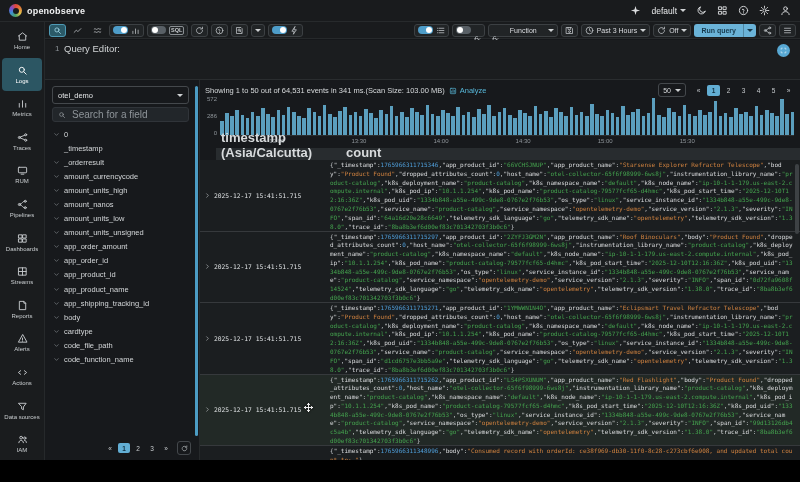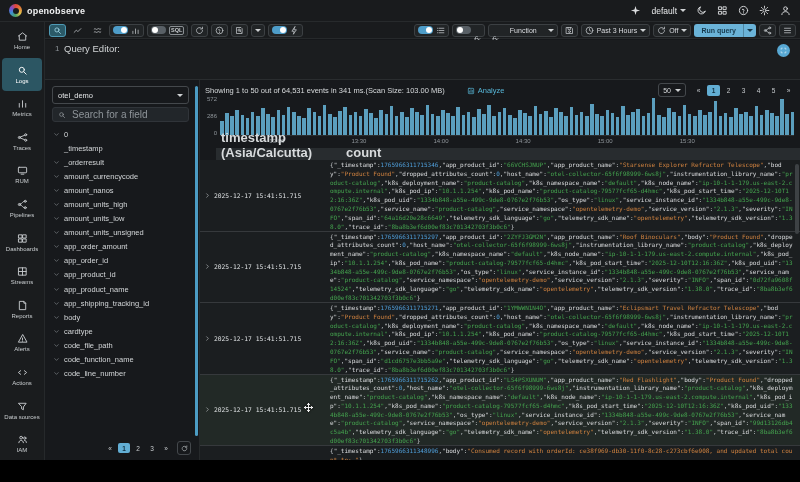--- a/index.html
+++ b/index.html
@@ -64,21 +64,21 @@
   .fields-scrollbar{position:absolute;right:1px;top:6px;width:3px;height:350px;background:#4c9cc4;border-radius:2px;}
   .fields-pg{position:absolute;right:8px;bottom:5px;display:flex;align-items:center;gap:2px;}
   .pg-chip{min-width:10px;height:10px;padding:0 1px;border-radius:2px;display:flex;align-items:center;justify-content:center;font-size:6.5px;color:#c7cbce;}
   .pg-chip.active{background:#62aed4;color:#11303f;font-weight:bold;}
   .refresh-btn{width:12px;height:12px;border:1px solid #44484c;border-radius:3px;display:flex;align-items:center;justify-content:center;color:#c7cbce;margin-left:3px;}
   .refresh-btn .ic{width:7px;height:7px;}
 
   
   .main{position:absolute;left:200px;top:80px;right:0;height:380px;background:#17191c;}
   .status{position:absolute;left:5px;top:3px;right:5px;height:14px;display:flex;align-items:center;font-size:7.5px;color:#d7dadc;}
-  .analyze{display:flex;align-items:flex-end;gap:3px;color:#57b7d8;margin-left:22px;}
+  .analyze{display:flex;align-items:flex-end;gap:3px;color:#57b7d8;margin-left:4px;}
   .analyze .ic{width:8px;height:8px;}
   .status-right{margin-left:auto;display:flex;align-items:center;gap:6px;}
   .page-size{height:12px;border:1px solid #44484c;border-radius:3px;display:flex;align-items:center;gap:4px;padding:0 4px;font-size:7px;color:#d7dadc;}
   .status-right .pg-chip{min-width:11px;height:11px;}
   .chart{position:absolute;left:4px;top:18px;right:6px;height:48px;}
   .ylabels{position:absolute;left:0;top:0;width:13px;height:38px;}
   .y-lb{position:absolute;right:0;font-size:6px;color:#8f959a;}
   #bars{position:absolute;left:16px;right:0;top:0;height:38px;display:flex;align-items:flex-end;gap:1.5px;border-bottom:1px solid #2c2f31;box-sizing:border-box;}
   .bar{flex:1;background:#5b9fbe;min-width:1px;}
   .xlabels{position:absolute;left:16px;right:0;top:40px;height:8px;}
@@ -483,36 +483,36 @@
               </svg>
             </span>
             <span class="field-nm">amount_currencycode</span>
           </div>
           <div class="field-row">
             <span class="field-ch" data-icon="chevron-down-icon">
               <svg viewBox="0 0 24 24" fill="none" stroke="currentColor" stroke-width="2" stroke-linecap="round" stroke-linejoin="round">
                 <path d="M6 9l6 6 6-6"></path>
               </svg>
             </span>
+            <span class="field-nm">amount_units_high</span>
+          </div>
+          <div class="field-row">
+            <span class="field-ch" data-icon="chevron-down-icon">
+              <svg viewBox="0 0 24 24" fill="none" stroke="currentColor" stroke-width="2" stroke-linecap="round" stroke-linejoin="round">
+                <path d="M6 9l6 6 6-6"></path>
+              </svg>
+            </span>
             <span class="field-nm">amount_nanos</span>
           </div>
           <div class="field-row">
             <span class="field-ch" data-icon="chevron-down-icon">
               <svg viewBox="0 0 24 24" fill="none" stroke="currentColor" stroke-width="2" stroke-linecap="round" stroke-linejoin="round">
                 <path d="M6 9l6 6 6-6"></path>
               </svg>
             </span>
-            <span class="field-nm">amount_units_high</span>
-          </div>
-          <div class="field-row">
-            <span class="field-ch" data-icon="chevron-down-icon">
-              <svg viewBox="0 0 24 24" fill="none" stroke="currentColor" stroke-width="2" stroke-linecap="round" stroke-linejoin="round">
-                <path d="M6 9l6 6 6-6"></path>
-              </svg>
-            </span>
             <span class="field-nm">amount_units_low</span>
           </div>
           <div class="field-row">
             <span class="field-ch" data-icon="chevron-down-icon">
               <svg viewBox="0 0 24 24" fill="none" stroke="currentColor" stroke-width="2" stroke-linecap="round" stroke-linejoin="round">
                 <path d="M6 9l6 6 6-6"></path>
               </svg>
             </span>
             <span class="field-nm">amount_units_unsigned</span>
           </div>
@@ -580,28 +580,20 @@
             </span>
             <span class="field-nm">code_file_path</span>
           </div>
           <div class="field-row">
             <span class="field-ch" data-icon="chevron-down-icon">
               <svg viewBox="0 0 24 24" fill="none" stroke="currentColor" stroke-width="2" stroke-linecap="round" stroke-linejoin="round">
                 <path d="M6 9l6 6 6-6"></path>
               </svg>
             </span>
             <span class="field-nm">code_function_name</span>
-          </div>
-          <div class="field-row">
-            <span class="field-ch" data-icon="chevron-down-icon">
-              <svg viewBox="0 0 24 24" fill="none" stroke="currentColor" stroke-width="2" stroke-linecap="round" stroke-linejoin="round">
-                <path d="M6 9l6 6 6-6"></path>
-              </svg>
-            </span>
-            <span class="field-nm">code_line_number</span>
           </div>
         </div>
       <div class="fields-scrollbar"></div>
       <div class="fields-pg">
         <span id="fields-pagination" style="display:flex;align-items:center;gap:2px;">
             <span class="pg-chip">«</span>
             <span class="pg-chip active">1</span>
             <span class="pg-chip">2</span>
             <span class="pg-chip">3</span>
             <span class="pg-chip">»</span>

